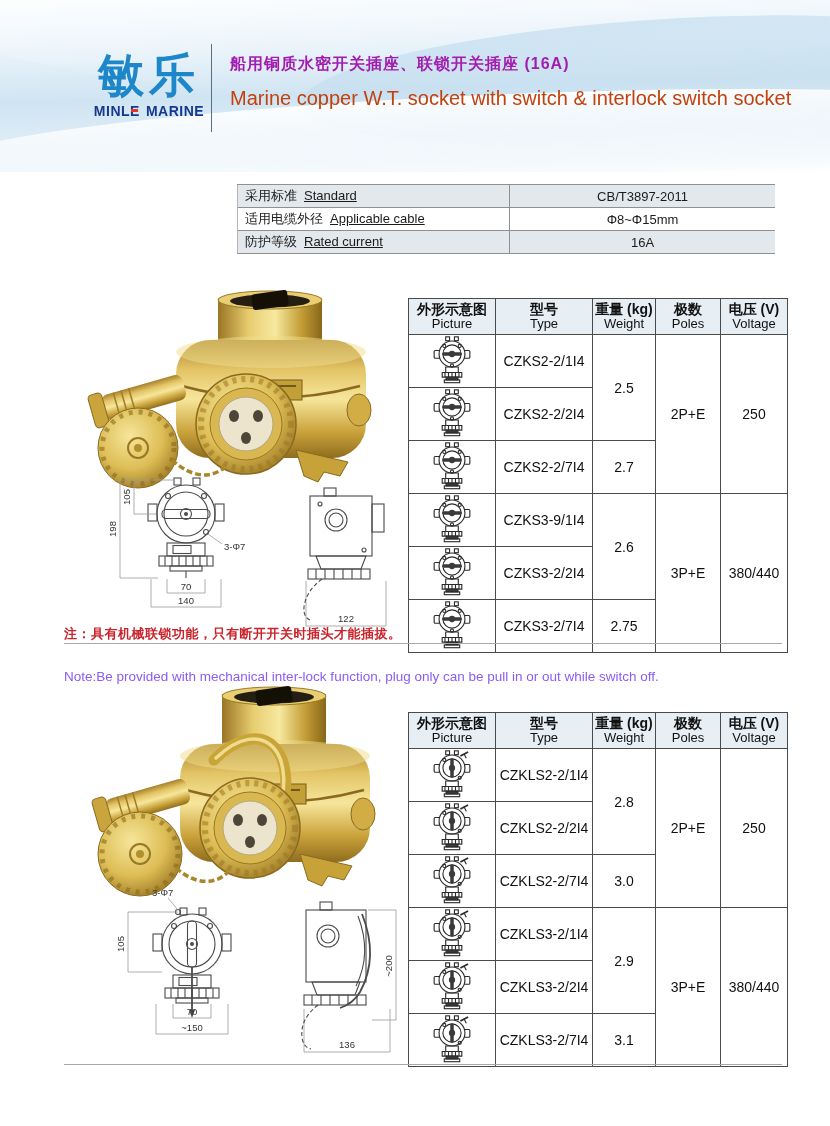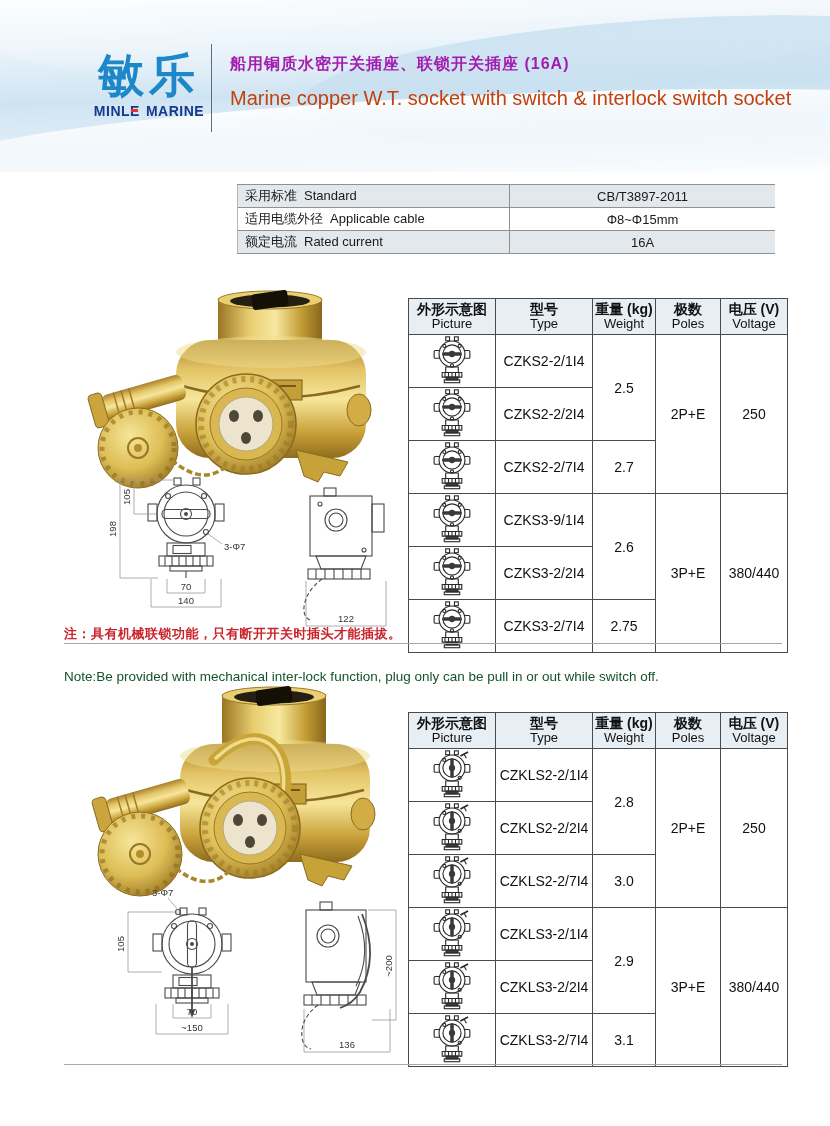--- a/index.html
+++ b/index.html
@@ -27,38 +27,38 @@
   .title-en { position:absolute; left:230px; top:87px; font-size:20px; color:#c2410c; }
 
   
   .spec-table { position:absolute; left:237px; top:184px; width:538px; border-collapse:collapse; }
   .spec-table tr { height:23px; }
   .spec-table tr:nth-child(odd) td { background:#e3e8ed; }
   .spec-table td { border-top:1px solid #909090; font-size:13px; color:#1a1a1a; padding:0; }
   .spec-table tr:last-child td { border-bottom:1px solid #909090; }
   .spec-label { width:272px; border-left:1px solid #b5b5b5; border-right:1px solid #909090; padding-left:7px !important; }
   .spec-label .cn { font-weight:normal; }
-  .spec-label .en { margin-left:7px; }
+  .spec-label .en { margin-left:7px;text-decoration:underline; }
   .spec-value { text-align:center; }
 
   
   .prod-table { position:absolute; border-collapse:collapse; background:#fff; }
   .prod-table th, .prod-table td { border:1px solid #4a4a4a; text-align:center; vertical-align:middle; padding:0; color:#111; }
   .prod-table th { background:#e7eef4; height:36px; font-size:14px; line-height:1.15; font-weight:normal; }
   .prod-table th .cn { display:block; font-weight:bold; }
   .prod-table th .en { display:block; font-size:13px; }
   .prod-table td { height:50px; font-size:14px; }
   .col-pic { width:87px; } .col-type { width:97px; } .col-weight { width:63px; }
   .col-poles { width:65px; } .col-volt { width:67px; }
   .thumb { width:42px; height:52px; display:block; margin:0 auto; }
 
   
   .rule { position:absolute; left:64px; width:718px; height:1px; background:#a8a8a8; }
   .note-cn { position:absolute; left:64px; top:625px; font-size:13px; font-weight:bold; color:#c9242b; letter-spacing:.5px;text-align:center; }
-  .note-en { position:absolute; left:64px; top:669px; font-size:13.5px; color:#14532d; }
+  .note-en { position:absolute; left:64px; top:669px; font-size:13.5px; color:#8b5cf6; }
 
   
   .photo1 { position:absolute; left:60px; top:290px; }
   .photo2 { position:absolute; left:64px; top:684px; }
   .draw1 { position:absolute; left:98px; top:466px; }
   .draw2 { position:absolute; left:98px; top:884px; }
   .part { stroke:#4a4a4a; fill:none; stroke-width:1.1; }
   .partf { stroke:#4a4a4a; fill:#4a4a4a; stroke-width:0; }
   .dim { stroke:#999; fill:none; stroke-width:.8; }
   .dimtext { fill:#333; font-size:9.5px; font-family:"Liberation Sans","DejaVu Sans",sans-serif; }
@@ -158,21 +158,21 @@
     <tbody>
         <tr>
       <td class="spec-label"><span class="cn">采用标准</span><span class="en">Standard</span></td>
       <td class="spec-value">CB/T3897-2011</td>
     </tr>
     <tr>
       <td class="spec-label"><span class="cn">适用电缆外径</span><span class="en">Applicable cable</span></td>
       <td class="spec-value">Φ8~Φ15mm</td>
     </tr>
     <tr>
-      <td class="spec-label"><span class="cn">额定电流</span><span class="en">Rated current</span></td>
+      <td class="spec-label"><span class="cn">防护等级</span><span class="en">Rated current</span></td>
       <td class="spec-value">16A</td>
     </tr>
   </tbody>
     </table>
 
   <svg class="photo1" width="340" height="200" viewBox="0 0 340 200">
     <rect x="158" y="8" width="104" height="50" fill="url(#brassH)"></rect>
     <ellipse cx="210" cy="10" rx="52" ry="9" fill="#e9ce73" stroke="#9c7a22"></ellipse>
     <ellipse cx="210" cy="11" rx="40" ry="6.5" fill="#241f12"></ellipse>
     <rect x="192" y="2" width="36" height="16" rx="3" fill="#141006" transform="rotate(-8 210 10)"></rect>

